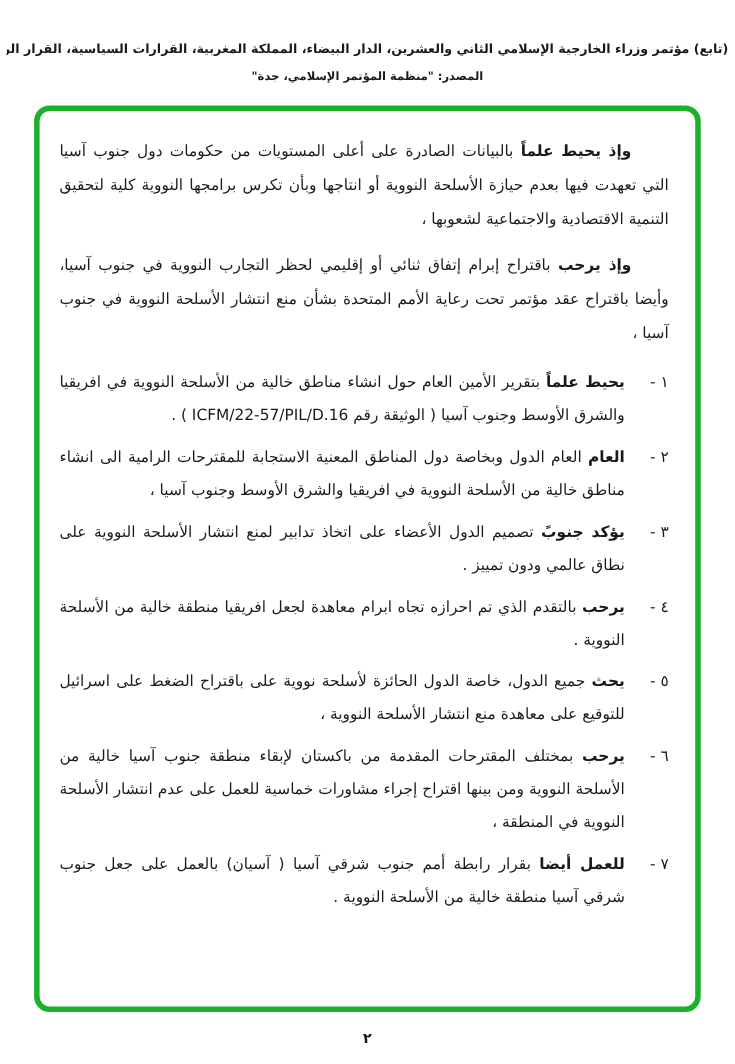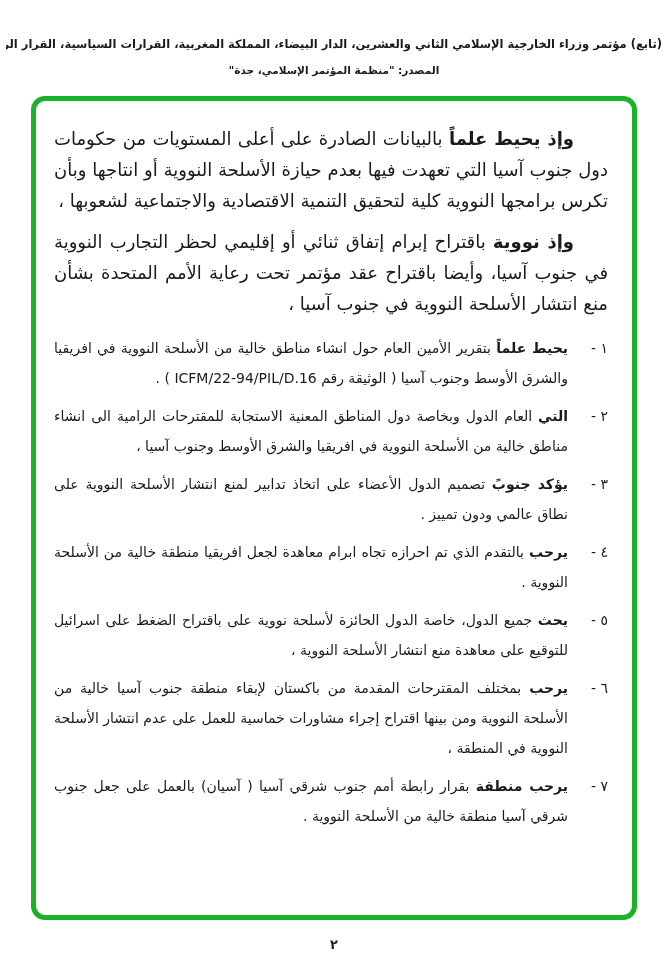--- a/index.html
+++ b/index.html
@@ -33,21 +33,21 @@
     left: 31px; top: 96px;
     width: 606px; height: 824px;
     border: 5px solid var(--green);
     border-radius: 14px;
     padding: 22px 24px 0 18px;
     direction: rtl;
     overflow: hidden;
   }
   .para {
     margin: 0 0 10px 0;
-    font-size: 18px; line-height: 31px;
+    font-size: 14px; line-height: 31px;
     text-align: justify;
     text-indent: 34px;
   }
   .para .lead, .item .lead { font-weight: bold; }
   .list { margin-top: 14px; }
   .item {
     display: flex;
     font-size: 14px; line-height: 30px;
     margin-bottom: 8px;
   }
@@ -74,39 +74,39 @@
   <div class="hdr2">المصدر: "منظمة المؤتمر الإسلامي، جدة"</div>
 
   <div class="box">
 
     <p class="para">
       <b class="lead">وإذ يحيط علماً</b>
       <span>بالبيانات الصادرة على أعلى المستويات من حكومات دول جنوب آسيا التي تعهدت فيها بعدم حيازة الأسلحة النووية أو انتاجها وبأن تكرس برامجها النووية كلية لتحقيق التنمية الاقتصادية والاجتماعية لشعوبها ،</span>
     </p>
 
     <p class="para">
-      <b class="lead">وإذ نووية</b>
+      <b class="lead">وإذ يرحب</b>
       <span>باقتراح إبرام إتفاق ثنائي أو إقليمي لحظر التجارب النووية في جنوب آسيا، وأيضا باقتراح عقد مؤتمر تحت رعاية الأمم المتحدة بشأن منع انتشار الأسلحة النووية في جنوب آسيا ،</span>
     </p>
 
 
     <div class="list">
 
       <div class="item">
         <span class="num">١ -</span>
         <div class="itext">
           <b class="lead">يحيط علماً</b>
-          <span>بتقرير الأمين العام حول انشاء مناطق خالية من الأسلحة النووية في افريقيا والشرق الأوسط وجنوب آسيا ( الوثيقة رقم ICFM/22-94/PIL/D.16 ) .</span>
+          <span>بتقرير الأمين العام حول انشاء مناطق خالية من الأسلحة النووية في افريقيا والشرق الأوسط وجنوب آسيا ( الوثيقة رقم ICFM/22-57/PIL/D.16 ) .</span>
         </div>
       </div>
 
       <div class="item">
         <span class="num">٢ -</span>
         <div class="itext">
-          <b class="lead">التي</b>
+          <b class="lead">العام</b>
           <span>العام الدول وبخاصة دول المناطق المعنية الاستجابة للمقترحات الرامية الى انشاء مناطق خالية من الأسلحة النووية في افريقيا والشرق الأوسط وجنوب آسيا ،</span>
         </div>
       </div>
 
       <div class="item">
         <span class="num">٣ -</span>
         <div class="itext">
           <b class="lead">يؤكد جنوبً</b>
           <span>تصميم الدول الأعضاء على اتخاذ تدابير لمنع انتشار الأسلحة النووية على نطاق عالمي ودون تمييز .</span>
         </div>
@@ -132,21 +132,21 @@
         <span class="num">٦ -</span>
         <div class="itext">
           <b class="lead">يرحب</b>
           <span>بمختلف المقترحات المقدمة من باكستان لإبقاء منطقة جنوب آسيا خالية من الأسلحة النووية ومن بينها اقتراح إجراء مشاورات خماسية للعمل على عدم انتشار الأسلحة النووية في المنطقة ،</span>
         </div>
       </div>
 
       <div class="item">
         <span class="num">٧ -</span>
         <div class="itext">
-          <b class="lead">يرحب منطقة</b>
+          <b class="lead">للعمل أيضا</b>
           <span>بقرار رابطة أمم جنوب شرقي آسيا ( آسيان) بالعمل على جعل جنوب شرقي آسيا منطقة خالية من الأسلحة النووية .</span>
         </div>
       </div>
 
     </div>
   </div>
 
   <div class="pagenum">٢</div>
 
 </div>

